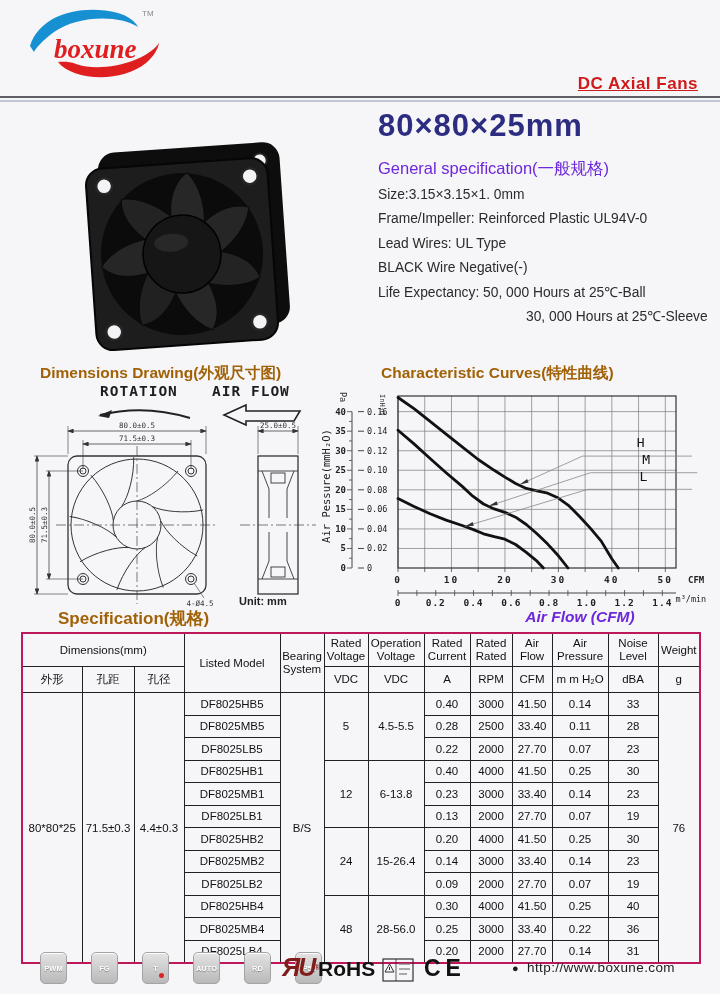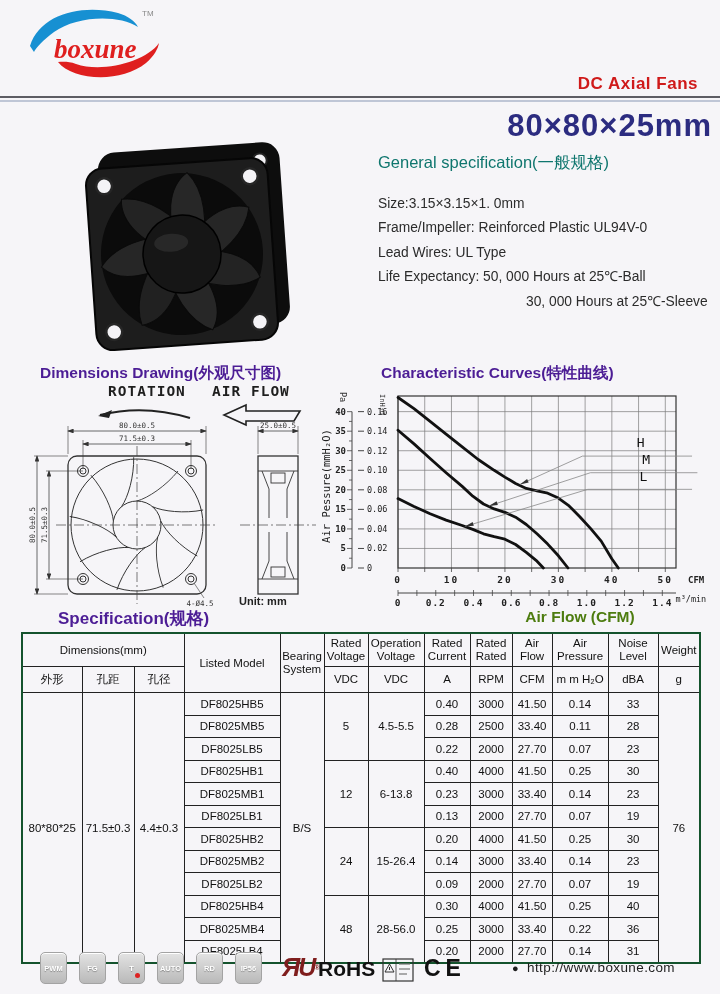--- a/index.html
+++ b/index.html
@@ -1,50 +1,50 @@
 <!DOCTYPE html>
 <html><head>
 <meta charset="utf-8">
 <style>
   html,body{margin:0;padding:0;}
   body{width:720px;height:994px;background:#f6f5f8;font-family:"Liberation Sans",sans-serif;position:relative;overflow:hidden;color:#222;}
   .abs{position:absolute;}
   
   .brand-logo{left:24px;top:2px;width:148px;height:86px;}
-  .dc-title{right:22px;top:74px;font-size:17px;font-weight:bold;color:#cf1a1a;letter-spacing:.5px;}
+  .dc-title{right:22px;top:74px;font-size:17px;font-weight:bold;color:#cf1a1a;letter-spacing:.5px;text-decoration:underline;}
   .rule1{left:0;top:96px;width:720px;height:2px;background:#5d5d64;}
   .rule2{left:0;top:100px;width:720px;height:2px;background:#bfc6d6;}
   
   .photo{left:58px;top:134px;width:276px;height:226px;}
   .specs{left:378px;top:108px;width:334px;}
-  .prod-title{font-size:31px;font-weight:bold;color:#2c2c80;margin:0 0 8px 0;letter-spacing:1px;text-align:right;}
-  .spec-head{font-size:16.5px;color:#0f766e;margin-bottom:18px;}
+  .prod-title{font-size:31px;font-weight:bold;color:#2c2c80;margin:0 0 14px 0;letter-spacing:1px;}
+  .spec-head{font-size:16.5px;color:#6d28d9;margin-bottom:3px;}
   .spec-line{font-size:13.8px;color:#2b2b2b;line-height:24.4px;white-space:nowrap;}
   .spec-line.indent{padding-left:148px;}
   
-  .sec-head{font-size:15.5px;font-weight:bold;color:#4c1d95;}
+  .sec-head{font-size:15.5px;font-weight:bold;color:#a16207;}
   .dim-head{left:40px;top:363px;}
   .curve-head{left:381px;top:363px;}
   .cad-label{font-family:"DejaVu Sans Mono",monospace;font-size:14.5px;font-weight:bold;color:#1e1e1e;letter-spacing:1px;}
-  .rot-label{left:108px;top:383px;}
+  .rot-label{left:100px;top:383px;}
   .flow-label{left:212px;top:383px;}
   .unit-note{left:239px;top:595px;font-size:11px;font-weight:bold;color:#222;}
-  .xlabel{left:480px;top:608px;width:200px;text-align:center;font-size:15.5px;font-weight:bold;color:#4d7c0f;}
+  .xlabel{left:480px;top:608px;width:200px;text-align:center;font-size:15.5px;font-weight:bold;color:#6d28d9;font-style:italic;}
   .spec-sec-head{left:58px;top:607px;font-size:17px;}
   
   .spec-table{left:21px;top:632px;}
   table{border-collapse:collapse;width:678px;table-layout:fixed;background:transparent;}
   td,th{border:1px solid #222;text-align:center;vertical-align:middle;padding:0 1px;color:#111;font-weight:normal;}
   th{font-size:11.5px;line-height:13px;}
   td{font-size:11.5px;height:21.5px;}
   tr.h1 th{height:32px;}
   tr.h2 th{height:25px;}
-  table{border:2px solid #14532d;}
+  table{border:2px solid #be185d;}
   
-  .badges{left:40px;top:952px;display:flex;gap:12px;}
+  .badges{left:40px;top:952px;display:flex;gap:24px;}
   .badge{width:25px;height:30px;border-radius:5px;background:linear-gradient(180deg,#e3e3e3,#b9b9b9);border:1px solid #a3a3a3;box-shadow:inset 0 1px 0 #fff;display:flex;align-items:center;justify-content:center;font-size:7.5px;font-weight:bold;color:#fff;text-shadow:0 1px 1px #8a8a8a;position:relative;}
   .badge .dot{position:absolute;right:4px;bottom:5px;width:5px;height:5px;border-radius:50%;background:#d22;}
   .cert{top:953px;display:flex;align-items:center;color:#7f1d1d;}
   .ul-mark{left:282px;font-size:25px;font-weight:bold;font-style:italic;letter-spacing:-2px;}
   .ul-r{font-size:8px;vertical-align:super;font-style:normal;letter-spacing:0;}
   .rohs{left:318px;top:957px;font-size:21px;font-weight:bold;color:#111;}
   .warnbox{left:382px;top:958px;}
   .ce{left:424px;top:955px;font-size:23px;font-weight:bold;letter-spacing:5px;color:#111;}
   .website{left:512px;top:960px;font-size:13.5px;color:#1d1d1d;letter-spacing:.4px;}
   .website .bullet{font-size:11px;margin-right:8px;}
@@ -87,20 +87,21 @@
     <circle cx="197" cy="193" r="8" fill="#f4f3f6" stroke="#262626" stroke-width="2.5"></circle>
   </g>
 </svg>
 
 <div class="abs specs">
   <div class="prod-title">80×80×25mm</div>
   <div class="spec-head">General specification(一般规格)</div>
   <div class="spec-line">Size:3.15×3.15×1. 0mm</div>
   <div class="spec-line">Frame/Impeller: Reinforced Plastic UL94V-0</div>
   <div class="spec-line">Lead Wires: UL Type</div>
+  <div class="spec-line">BLACK Wire Negative(-)</div>
   <div class="spec-line">Life Expectancy: 50, 000 Hours at 25℃-Ball</div>
   <div class="spec-line indent">30, 000 Hours at 25℃-Sleeve</div>
 </div>
 
 <div class="abs sec-head dim-head">Dimensions Drawing(外观尺寸图)</div>
 <div class="abs cad-label rot-label">ROTATION</div>
 <div class="abs cad-label flow-label">AIR FLOW</div>
 
 <svg class="abs" style="left:84px;top:402px;" width="112" height="22" viewBox="0 0 112 22">
   <path d="M106 16 Q60 2 16 13" fill="none" stroke="#222" stroke-width="2"></path>

